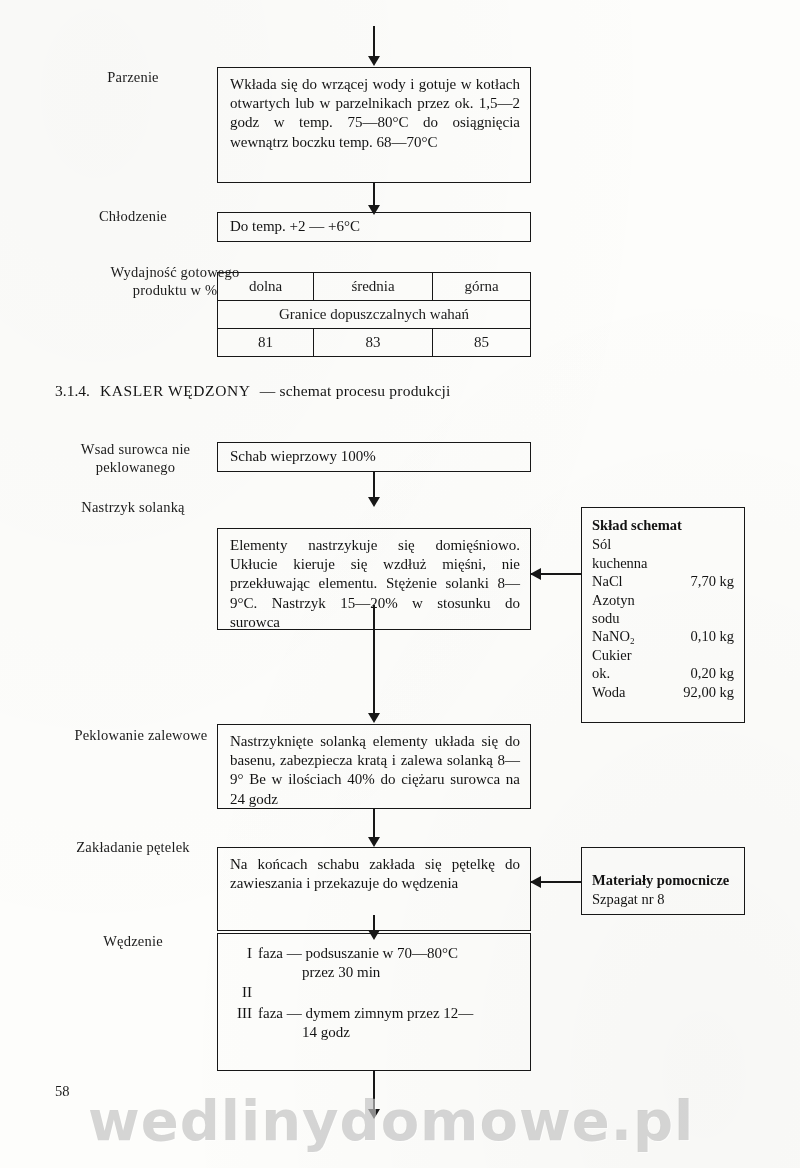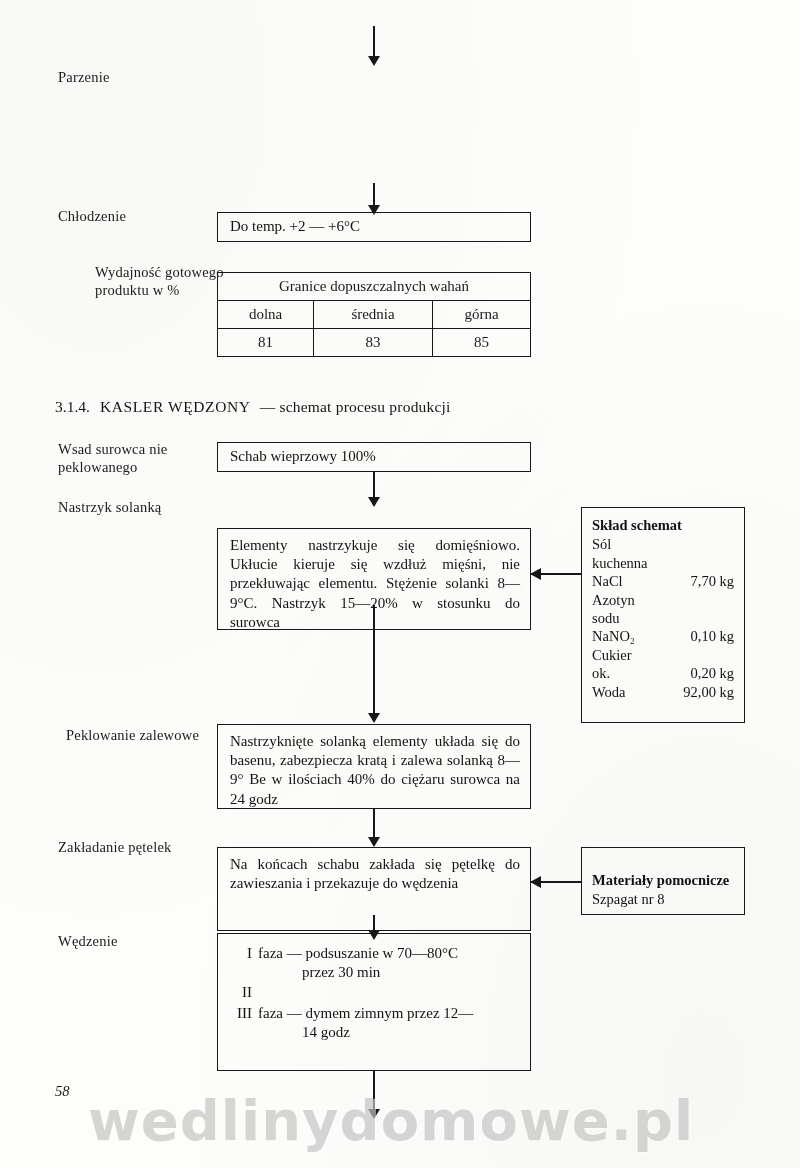--- a/index.html
+++ b/index.html
@@ -38,20 +38,21 @@
     height: 1168px;
   }
 
   .label {
     position: absolute;
     font-family: "Liberation Serif", serif;
     font-size: 14.5px;
     line-height: 1.25;
     color: #1b1b1b;
     letter-spacing: 0.2px;
+    text-align: center;
   }
 
   .box {
     position: absolute;
     border: 1.6px solid #171717;
     background: transparent;
     box-sizing: border-box;
     font-family: "Liberation Serif", serif;
     font-size: 15px;
     line-height: 1.28;
@@ -185,57 +186,60 @@
 <div class="page">
   <div class="stage">
 
     <div class="arrow" style="left:374px; top:26px;">
       <div class="shaft" style="height:30px;"></div>
       <div class="head" style="top:30px;"></div>
     </div>
 
     <div class="label" style="left:58px; top:68px; width:150px;">Parzenie</div>
 
+    <div class="box" style="left:217px; top:67px; width:314px; height:116px;">
+      <p>Wkłada się do wrzącej wody i gotuje w kotłach otwartych lub w parzelnikach przez ok. 1,5—2 godz w temp. 75—80°C do osiągnięcia wewnątrz boczku temp. 68—70°C</p>
+    </div>
 
     <div class="arrow" style="left:374px; top:183px;">
       <div class="shaft" style="height:22px;"></div>
       <div class="head" style="top:22px;"></div>
     </div>
 
     <div class="label" style="left:58px; top:207px; width:150px;">Chłodzenie</div>
 
     <div class="box" style="left:217px; top:212px; width:314px; height:30px; padding-top:4px;">
       <p>Do temp.  +2 —  +6°C</p>
     </div>
 
     <div class="label" style="left:55px; top:263px; width:160px;margin-left:40px;">
       <span>Wydajność gotowego produktu w %</span>
     </div>
 
     <div style="position:absolute; left:217px; top:272px; width:314px; height:85px;">
       <table class="grid">
         <tbody>
             <tr>
-          <td class="hdr" colspan="3">Granice dopuszczalnych wahań</td>
-        </tr>
-        <tr>
           <td>dolna</td>
           <td>średnia</td>
           <td>górna</td>
+        </tr>
+        <tr>
+          <td class="hdr" colspan="3">Granice dopuszczalnych wahań</td>
         </tr>
         <tr>
           <td>81</td>
           <td>83</td>
           <td>85</td>
         </tr>
       </tbody>
         </table>
     </div>
 
-    <div class="section-head" style="left:55px; top:398px;">
+    <div class="section-head" style="left:55px; top:382px;">
       <span class="num">3.1.4.</span>
       <span class="caps" style="margin-left:6px;">KASLER WĘDZONY</span>
       <span style="margin-left:5px;">— schemat procesu produkcji</span>
     </div>
 
     <div class="label" style="left:58px; top:440px; width:155px;">
       <span>Wsad surowca nie peklowanego</span>
     </div>
 
     <div class="box" style="left:217px; top:442px; width:314px; height:30px; padding-top:4px;">
@@ -363,18 +367,18 @@
           </span>
         </li>
       </ul>
     </div>
 
     <div class="arrow" style="left:374px; top:1071px;">
       <div class="shaft" style="height:38px;"></div>
       <div class="head" style="top:38px;"></div>
     </div>
 
-    <div class="pagenum" style="left:55px; top:1083px;font-style:italic;">58</div>
+    <div class="pagenum" style="left:55px; top:1083px;">58</div>
 
     <div class="watermark">wedlinydomowe.pl</div>
 
   </div>
 </div>
 
 </body></html>

